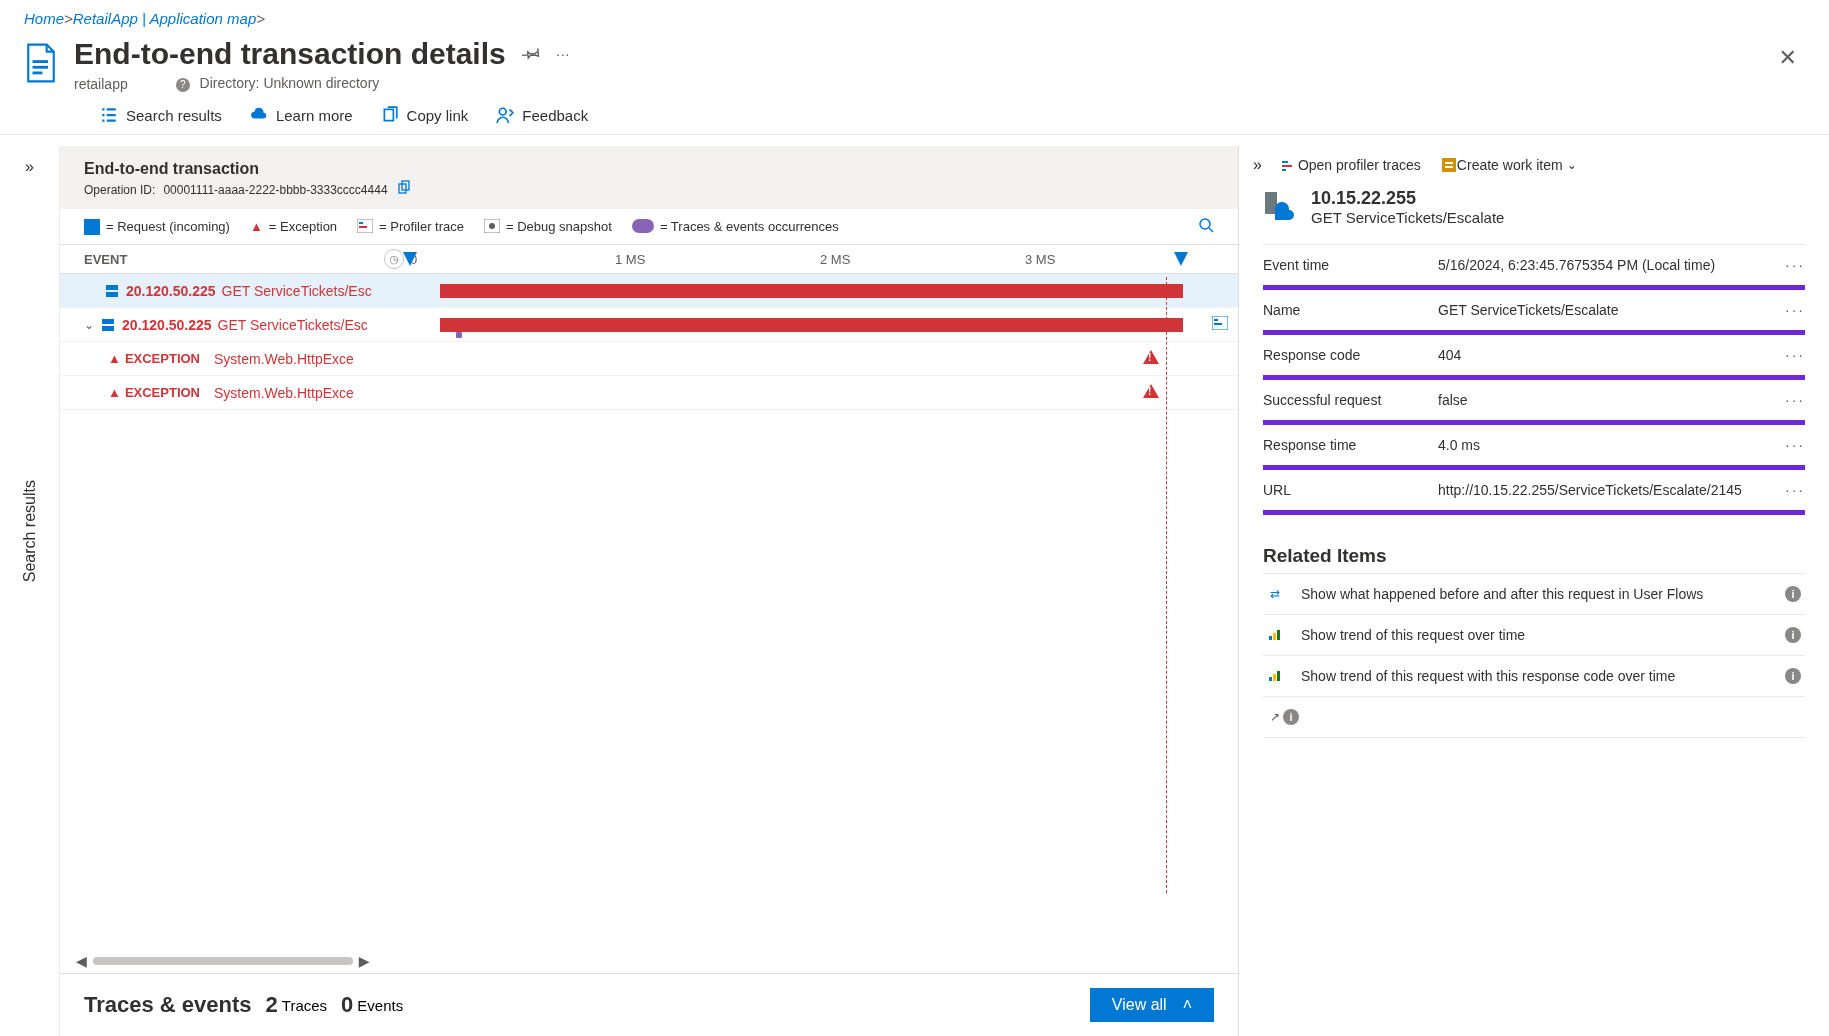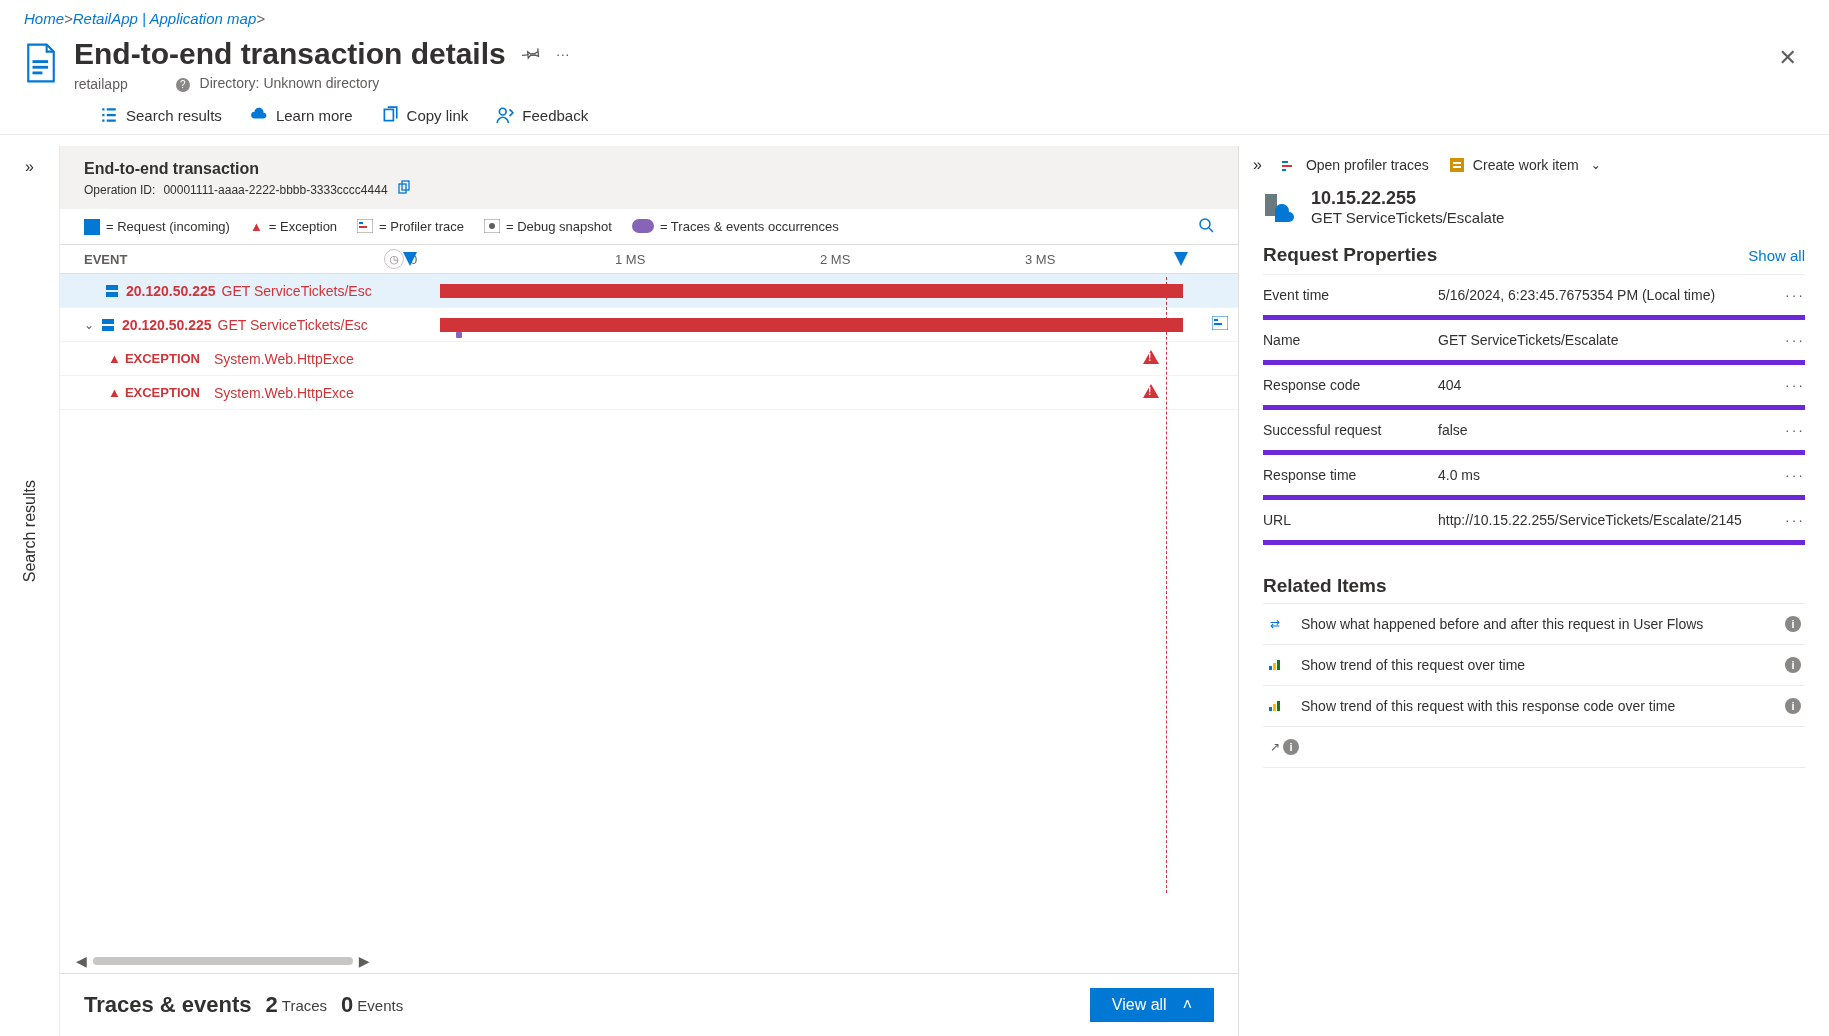--- a/index.html
+++ b/index.html
@@ -71,31 +71,31 @@
 .slider-handle { position: absolute; top: 0; width: 0; height: 0; border-left: 7px solid transparent; border-right: 7px solid transparent; border-top: 14px solid #0078d4; }
 .red-dashed { position: absolute; top: 32px; bottom: 80px; border-left: 1px dashed #d13438; }
 
 .hscroll { display: flex; align-items: center; padding: 4px 16px; gap: 6px; }
 .hscroll .track { height: 8px; flex: 0 0 260px; background: #c8c6c4; border-radius: 4px; }
 .hscroll .arrow { color: #605e5c; font-size: 14px; cursor: pointer; }
 
 .footer-bar { display: flex; align-items: center; padding: 14px 24px; border-top: 1px solid #e1dfdd; background: #fff; }
 .footer-bar .tc-title { font-size: 22px; font-weight: 600; }
 .footer-bar .count { font-size: 22px; font-weight: 600; margin: 0 4px 0 14px; }
-.footer-bar .lbl { font-size: 15px; color: #404040; }
+.footer-bar .lbl { font-size: 15px; color: #000000; }
 .viewall-btn { margin-left: auto; background: #0078d4; color: #fff; border: none; padding: 8px 22px; font-size: 16px; display: inline-flex; align-items: center; gap: 16px; cursor: pointer; }
 
 
 .details-panel { width: 590px; background: #fff; padding: 0 0 0 0; overflow-y: hidden; }
 .dp-top { display: flex; align-items: center; gap: 20px; padding: 10px 24px 14px 14px; }
 .dp-chev { font-size: 16px; cursor: pointer; }
-.dp-link { display: inline-flex; align-items: center; gap: 8px; cursor: pointer; justify-content: center; }
+.dp-link { display: inline-flex; align-items: center; cursor: pointer; justify-content: center; }
 .dp-caret { font-size: 12px; margin-left: 4px; }
 
-.asset-box { display: flex; gap: 14px; padding: 0 24px 18px 24px; align-items: center; }
+.asset-box { display: flex; gap: 14px; padding: 0 24px 18px 24px; align-items: flex-start; }
 .asset-icon { width: 34px; height: 34px; }
 .asset-title { font-weight: 700; font-size: 18px; }
 .asset-sub { color: #323130; font-size: 15px; }
 
 .section-head { display: flex; align-items: center; padding: 0 24px 8px 24px; }
 .section-head h2 { font-size: 19px; font-weight: 600; }
 .show-all { margin-left: auto; color: #0078d4; cursor: pointer; font-size: 15px; }
 
 .prop-table { border-top: 1px solid #edebe9; margin: 0 24px; }
 .prop-row { display: flex; padding: 12px 0; border-bottom: 5px solid #6d28d9; }
@@ -359,24 +359,20 @@
       <svg class="asset-icon" viewBox="0 0 34 34">
         <rect x="2" y="4" width="12" height="22" fill="#69797e"></rect>
         <path d="M12 20a7 7 0 0114 2 5 5 0 010 10H12z" fill="#0078d4"></path>
       </svg>
       <div>
         <div class="asset-title">10.15.22.255</div>
         <div class="asset-sub">GET ServiceTickets/Escalate</div>
       </div>
     </div>
 
-    <div class="section-head">
-      <h2>Request Properties</h2>
-      <a class="show-all">Show all</a>
-    </div>
 
     <div class="prop-table">
       <div class="prop-row">
         <div class="prop-key">Event time</div>
         <div class="prop-val">5/16/2024, 6:23:45.7675354 PM (Local time)</div>
         <div class="prop-more">···</div>
       </div>
       <div class="prop-row">
         <div class="prop-key">Name</div>
         <div class="prop-val">GET ServiceTickets/Escalate</div>

